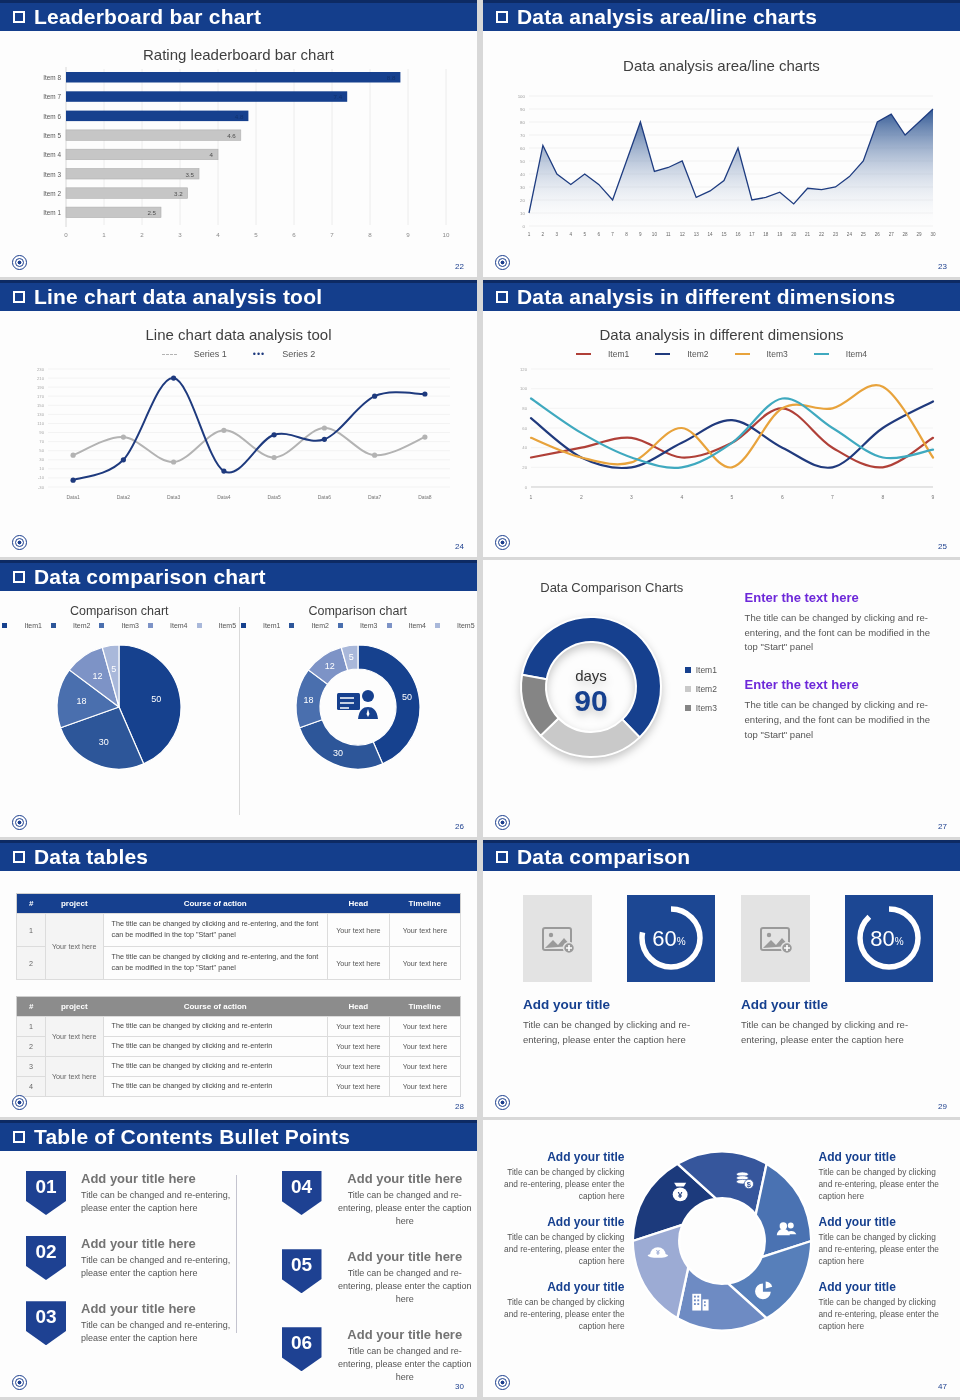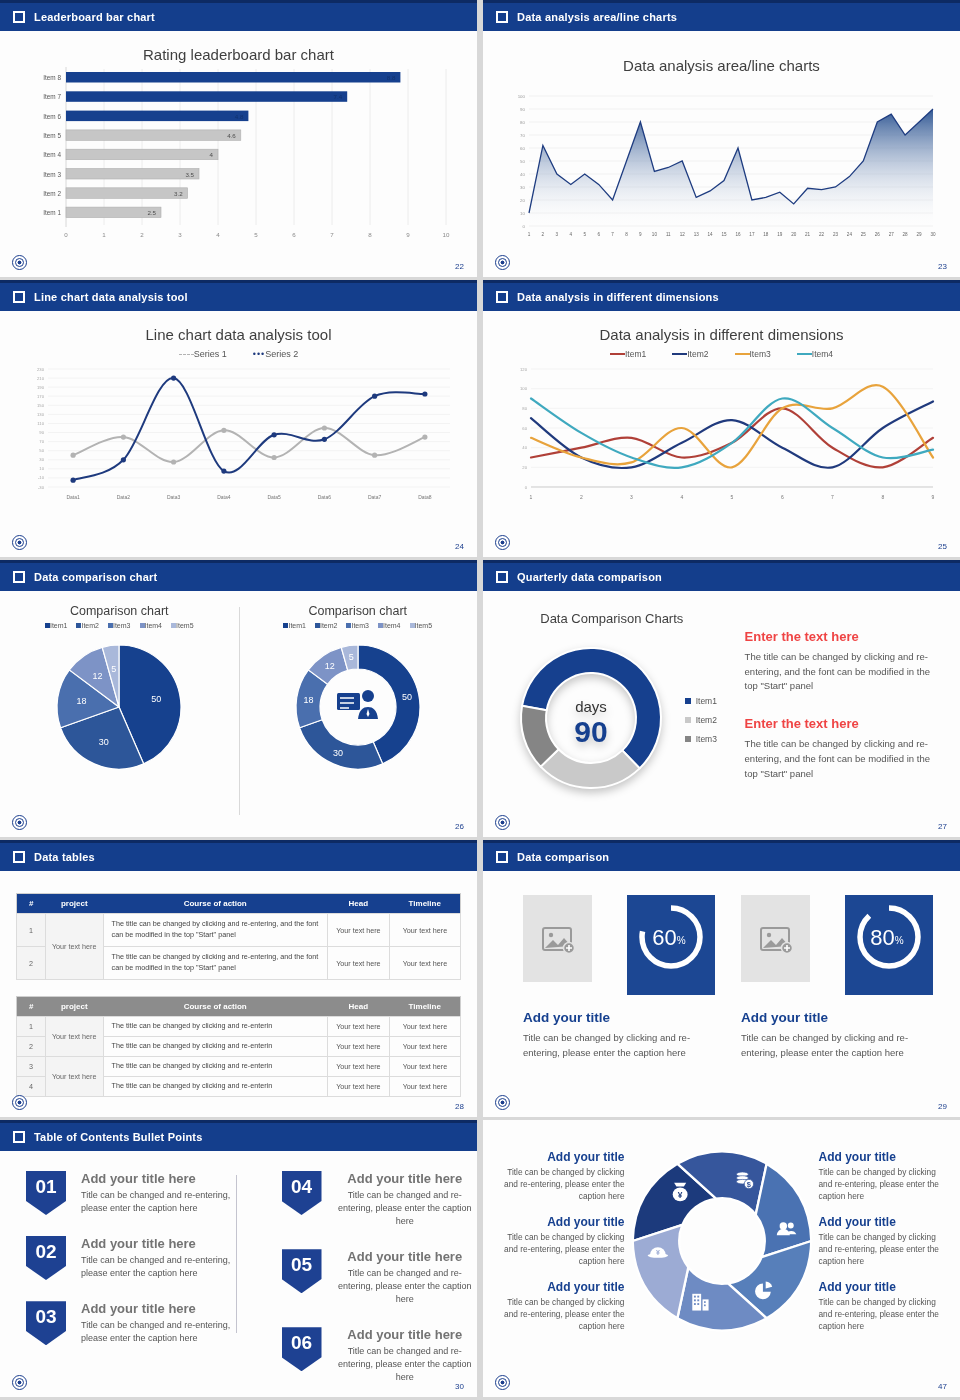--- a/index.html
+++ b/index.html
@@ -1,69 +1,69 @@
 <!DOCTYPE html>
 <html><head>
 <meta charset="utf-8">
 <style>
   html,body{margin:0;padding:0;}
   body{width:960px;height:1400px;background:#d8d8d8;font-family:"Liberation Sans","DejaVu Sans",sans-serif;}
   .grid{display:grid;grid-template-columns:477px 477px;grid-template-rows:repeat(5,277px);column-gap:6px;row-gap:3px;}
   .slide{position:relative;background:#fdfdfd;overflow:hidden;}
   .s-head{height:31px;background:#143e8c;border-top:3px solid #0d2a63;display:flex;align-items:center;gap:9px;padding-left:13px;box-sizing:border-box;}
   .s-head .sq{width:8px;height:8px;border:2px solid #fff;flex:0 0 auto;}
-  .s-head .ttl{color:#fff;font-size:11px;font-weight:bold;letter-spacing:.2px;white-space:nowrap;}
+  .s-head .ttl{color:#fff;font-size:21px;font-weight:bold;letter-spacing:.2px;white-space:nowrap;}
   .logo{position:absolute;left:12px;bottom:7px;width:13px;height:13px;border-radius:50%;border:1px solid #1c3f8e;display:flex;align-items:center;justify-content:center;background:#fff;}
   .logo::before{content:"";width:7px;height:7px;border-radius:50%;border:1px solid #1c3f8e;background:radial-gradient(circle,#1c3f8e 38%,rgba(255,255,255,0) 42%);}
   .pnum{position:absolute;right:13px;bottom:6px;font-size:8px;color:#1c3f8e;}
   .c-title{text-align:center;color:#3f3f3f;font-size:15px;margin-top:15px;}
   .c-title.small{font-size:12.5px;margin-top:13px;}
   .chart-host{display:flex;justify-content:center;margin-top:2px;}
   
   .legend{display:flex;justify-content:center;align-items:center;gap:26px;margin-top:6px;color:#555;}
-  .legend .leg-item{display:flex;align-items:center;gap:0;}
+  .legend .leg-item{display:flex;align-items:center;gap:17px;}
   .legend .m-dash{width:15px;border-top:1.6px dashed currentColor;display:inline-block;}
   .legend .m-dots{font-size:9px;letter-spacing:1px;line-height:6px;}
   .legend .m-line{width:15px;height:2.6px;display:inline-block;}
   .legend .m-square{width:5px;height:5px;display:inline-block;}
   .legend.tight{gap:9px;margin-top:4px;}
   .legend-v{display:flex;flex-direction:column;gap:9px;color:#555;justify-content:center;}
   .legend-v .leg-item{display:flex;align-items:center;gap:5px;}
   .legend-v .m-square{width:6px;height:6px;display:inline-block;}
   
   .s5-body{display:flex;position:relative;height:246px;}
   .half{width:50%;box-sizing:border-box;}
   .vdiv{position:absolute;left:50%;top:16px;bottom:22px;width:1px;background:#d9d9d9;}
   
   .s6-body{display:flex;height:246px;}
   .s6-left{width:54%;box-sizing:border-box;}
   .s6-row{display:flex;align-items:center;justify-content:center;gap:10px;margin-top:8px;}
   .s6-right{width:46%;box-sizing:border-box;padding:30px 26px 0 4px;}
   .txt-block{margin-bottom:22px;}
-  .txt-block h3{margin:8px 0 6px 0;font-size:13px;color:#ef4444;}
+  .txt-block h3{margin:0 0 6px 0;font-size:13px;color:#6d28d9;}
   .txt-block p{margin:0;font-size:9.5px;line-height:1.55;color:#555;}
   .shadow{filter:drop-shadow(0 4px 4px rgba(0,0,0,.22));}
   
   .tables-wrap{padding:22px 16px 0 16px;}
   table.dt{width:100%;border-collapse:collapse;table-layout:fixed;margin-bottom:16px;border:1px solid #cfcfcf;}
   table.dt th{color:#fff;font-size:8px;font-weight:bold;padding:5px 2px;}
   table.t-blue th{background:#16408f;}
   table.t-gray th{background:#8c8c8c;}
   table.dt td{border:1px solid #dcdcdc;font-size:7.2px;color:#555;padding:2px 3px;}
   table.dt td.num,table.dt td.proj{text-align:center;background:#f4f4f4;color:#666;}
   table.dt td.act{padding:3px 8px;color:#444;line-height:1.5;}
   table.dt td.ctr{text-align:center;}
   table.dt.tall td{height:26px;}
   table.dt.short td{height:13px;}
   
   .cards-row{display:flex;gap:26px;padding:24px 0 0 40px;}
   .card{width:192px;}
   .card-media{display:flex;}
   .imgbox{width:102px;height:87px;background:#e3e3e3;display:flex;align-items:center;justify-content:center;}
-  .pctbox{width:90px;height:100px;display:flex;align-items:flex-start;justify-content:center;margin-left:35px;}
+  .pctbox{width:90px;height:87px;display:flex;align-items:center;justify-content:center;margin-left:35px;}
   .card-title{font-size:13.5px;font-weight:bold;color:#16408f;margin-top:15px;}
   .card-cap{font-size:9.5px;color:#555;line-height:1.6;margin-top:5px;}
   
   .toc-wrap{display:flex;position:relative;padding:20px 4px 0 26px;box-sizing:border-box;}
   .toc-col{width:50%;display:flex;flex-direction:column;gap:21px;box-sizing:border-box;}
   .toc-col.right{padding-left:32px;text-align:center;}
   .toc-div{position:absolute;left:49.5%;top:24px;height:158px;width:1px;background:#c4c4cf;}
   .toc-item{display:flex;align-items:flex-start;}
   .toc-badge{width:40px;height:44px;background:#1e4192;clip-path:polygon(0 0,100% 0,100% 68%,50% 100%,0 68%);color:#fff;font-size:19px;font-weight:bold;display:flex;justify-content:center;padding-top:5px;box-sizing:border-box;flex:0 0 auto;}
   .toc-txt{margin-left:15px;}
@@ -448,24 +448,20 @@
               </g>
             </svg>
           </div>
       </div>
     </div>
     <span class="logo"></span>
     <span class="pnum">26</span>
   </section>
 
   <section class="slide">
-    <header class="s-head">
-      <span class="sq"></span>
-      <span class="ttl">Quarterly data comparison</span>
-    </header>
     <div class="s6-body">
       <div class="s6-left">
         <div class="c-title" style="font-size:13px;margin-top:20px;">Data Comparison Charts</div>
         <div class="s6-row">
           <div class="shadow"><svg width="168" height="168" viewBox="0 0 168 168">
                 <path d="M15.06,71.84 A70,70 0 1 1 132.63,134.35 L115.26,116.37 A45,45 0 1 0 39.68,76.19 Z" fill="#16408e" stroke="#fff" stroke-width="2"></path>
                 <path d="M132.63,134.35 A70,70 0 0 1 33.65,132.63 L51.63,115.26 A45,45 0 0 0 115.26,116.37 Z" fill="#c9c9c9" stroke="#fff" stroke-width="2"></path>
                 <path d="M33.65,132.63 A70,70 0 0 1 15.06,71.84 L39.68,76.19 A45,45 0 0 0 51.63,115.26 Z" fill="#858585" stroke="#fff" stroke-width="2"></path>
                 <text x="84" y="78" font-size="15" fill="#333" text-anchor="middle">days</text>
                 <text x="84" y="108" font-size="30" font-weight="bold" fill="#16408f" text-anchor="middle">90</text>

